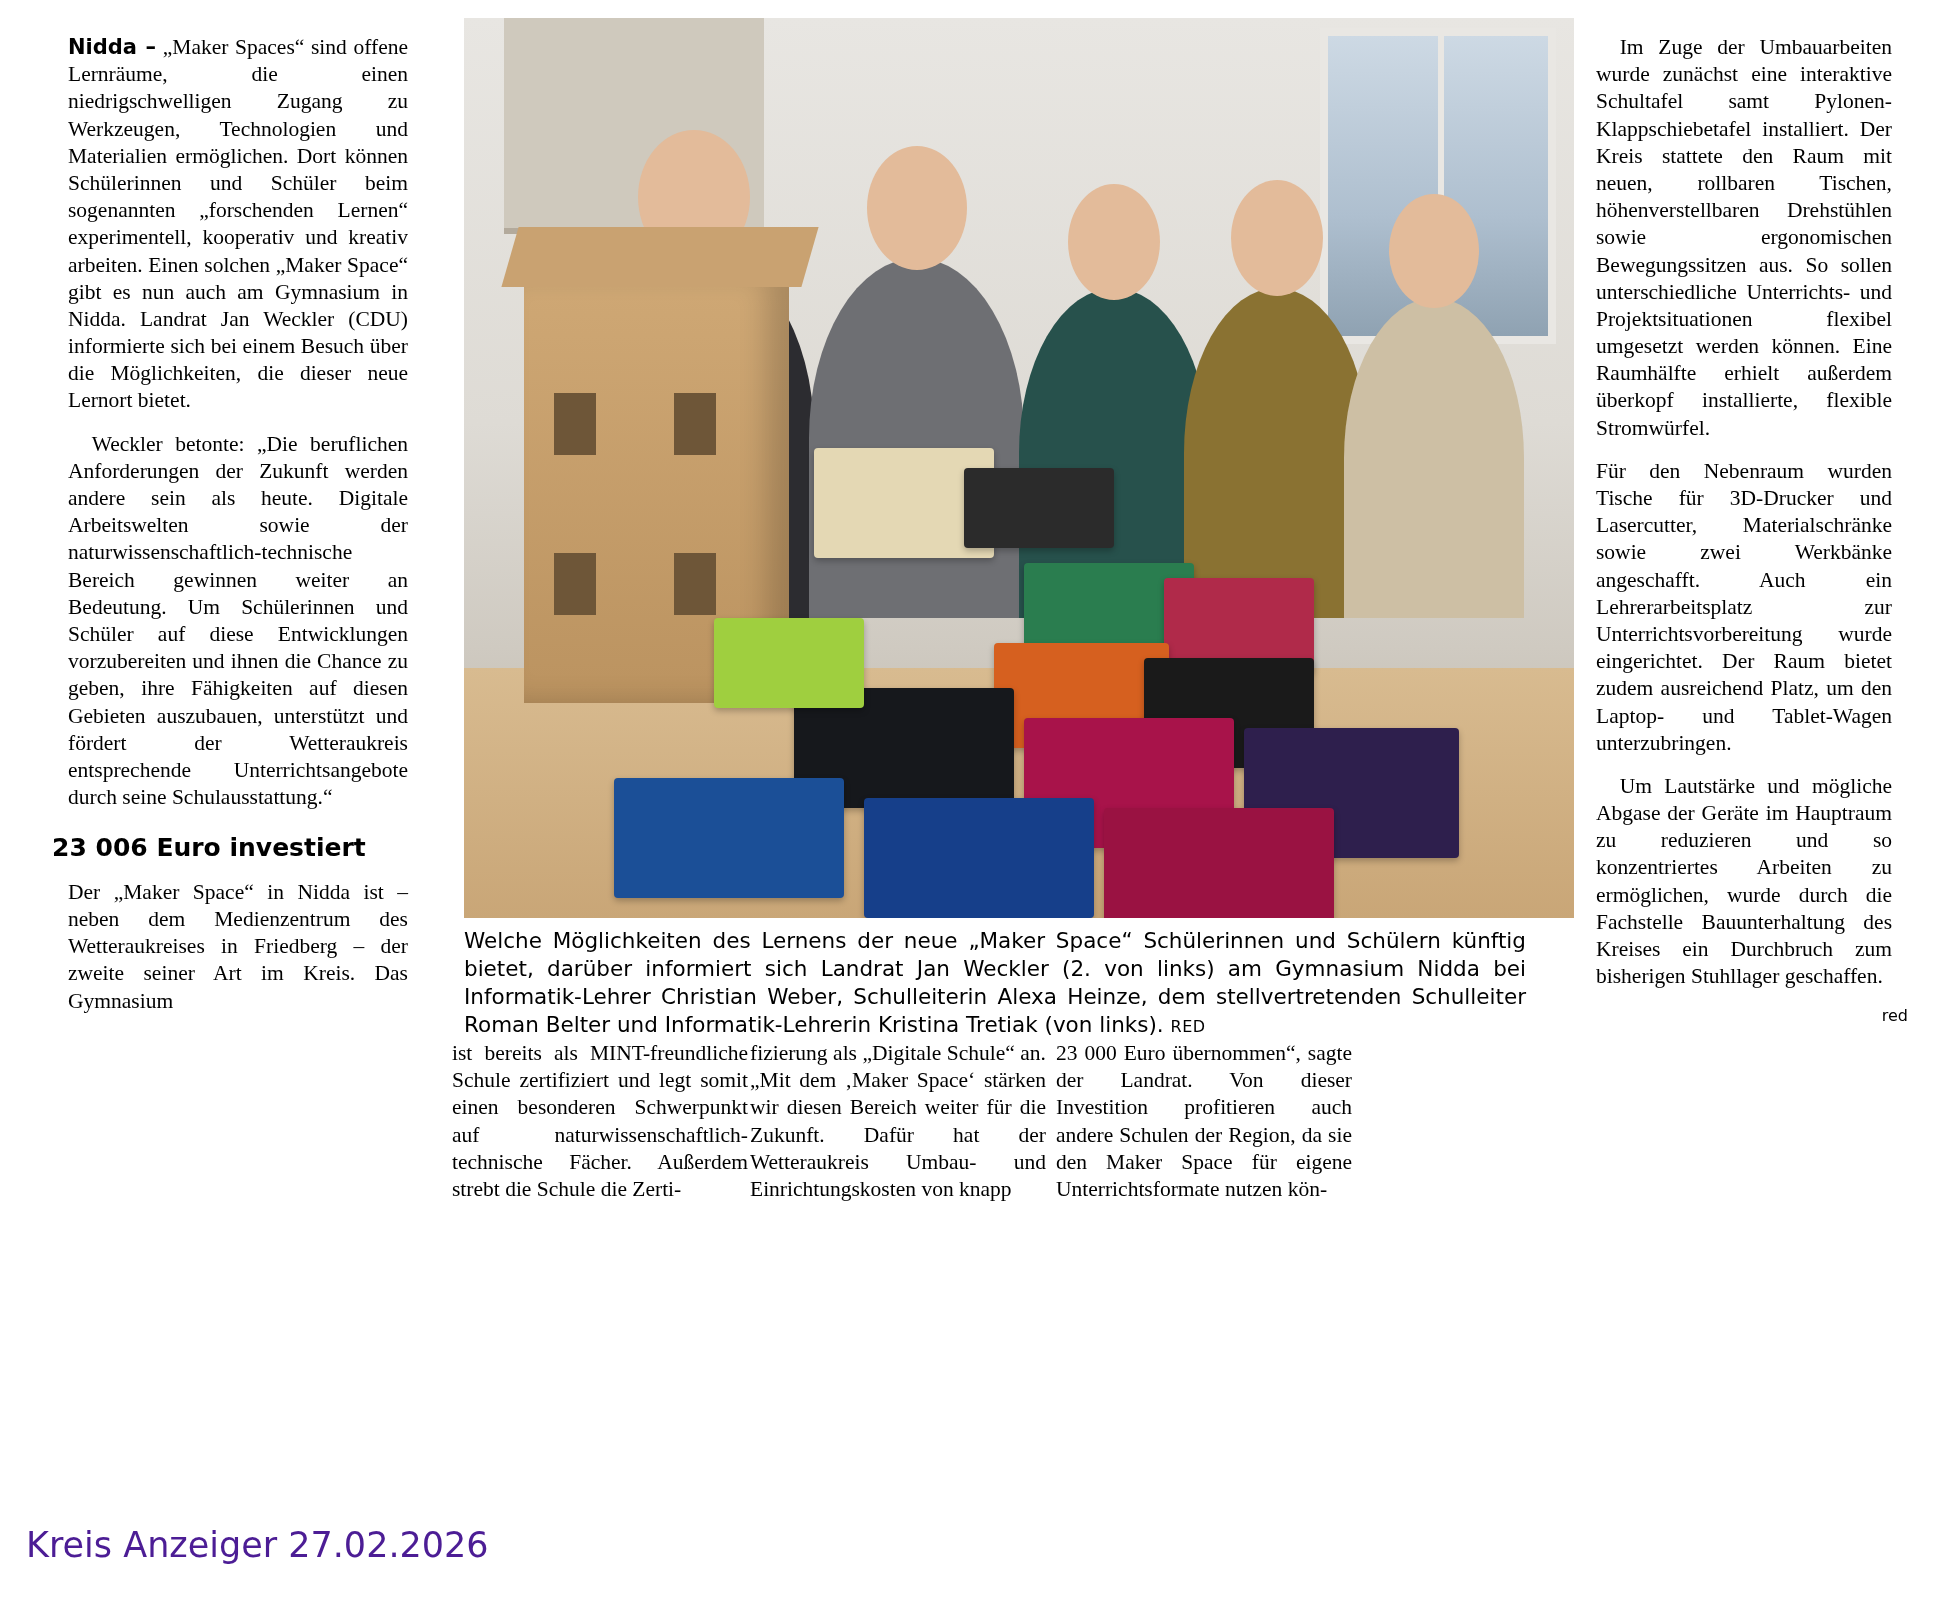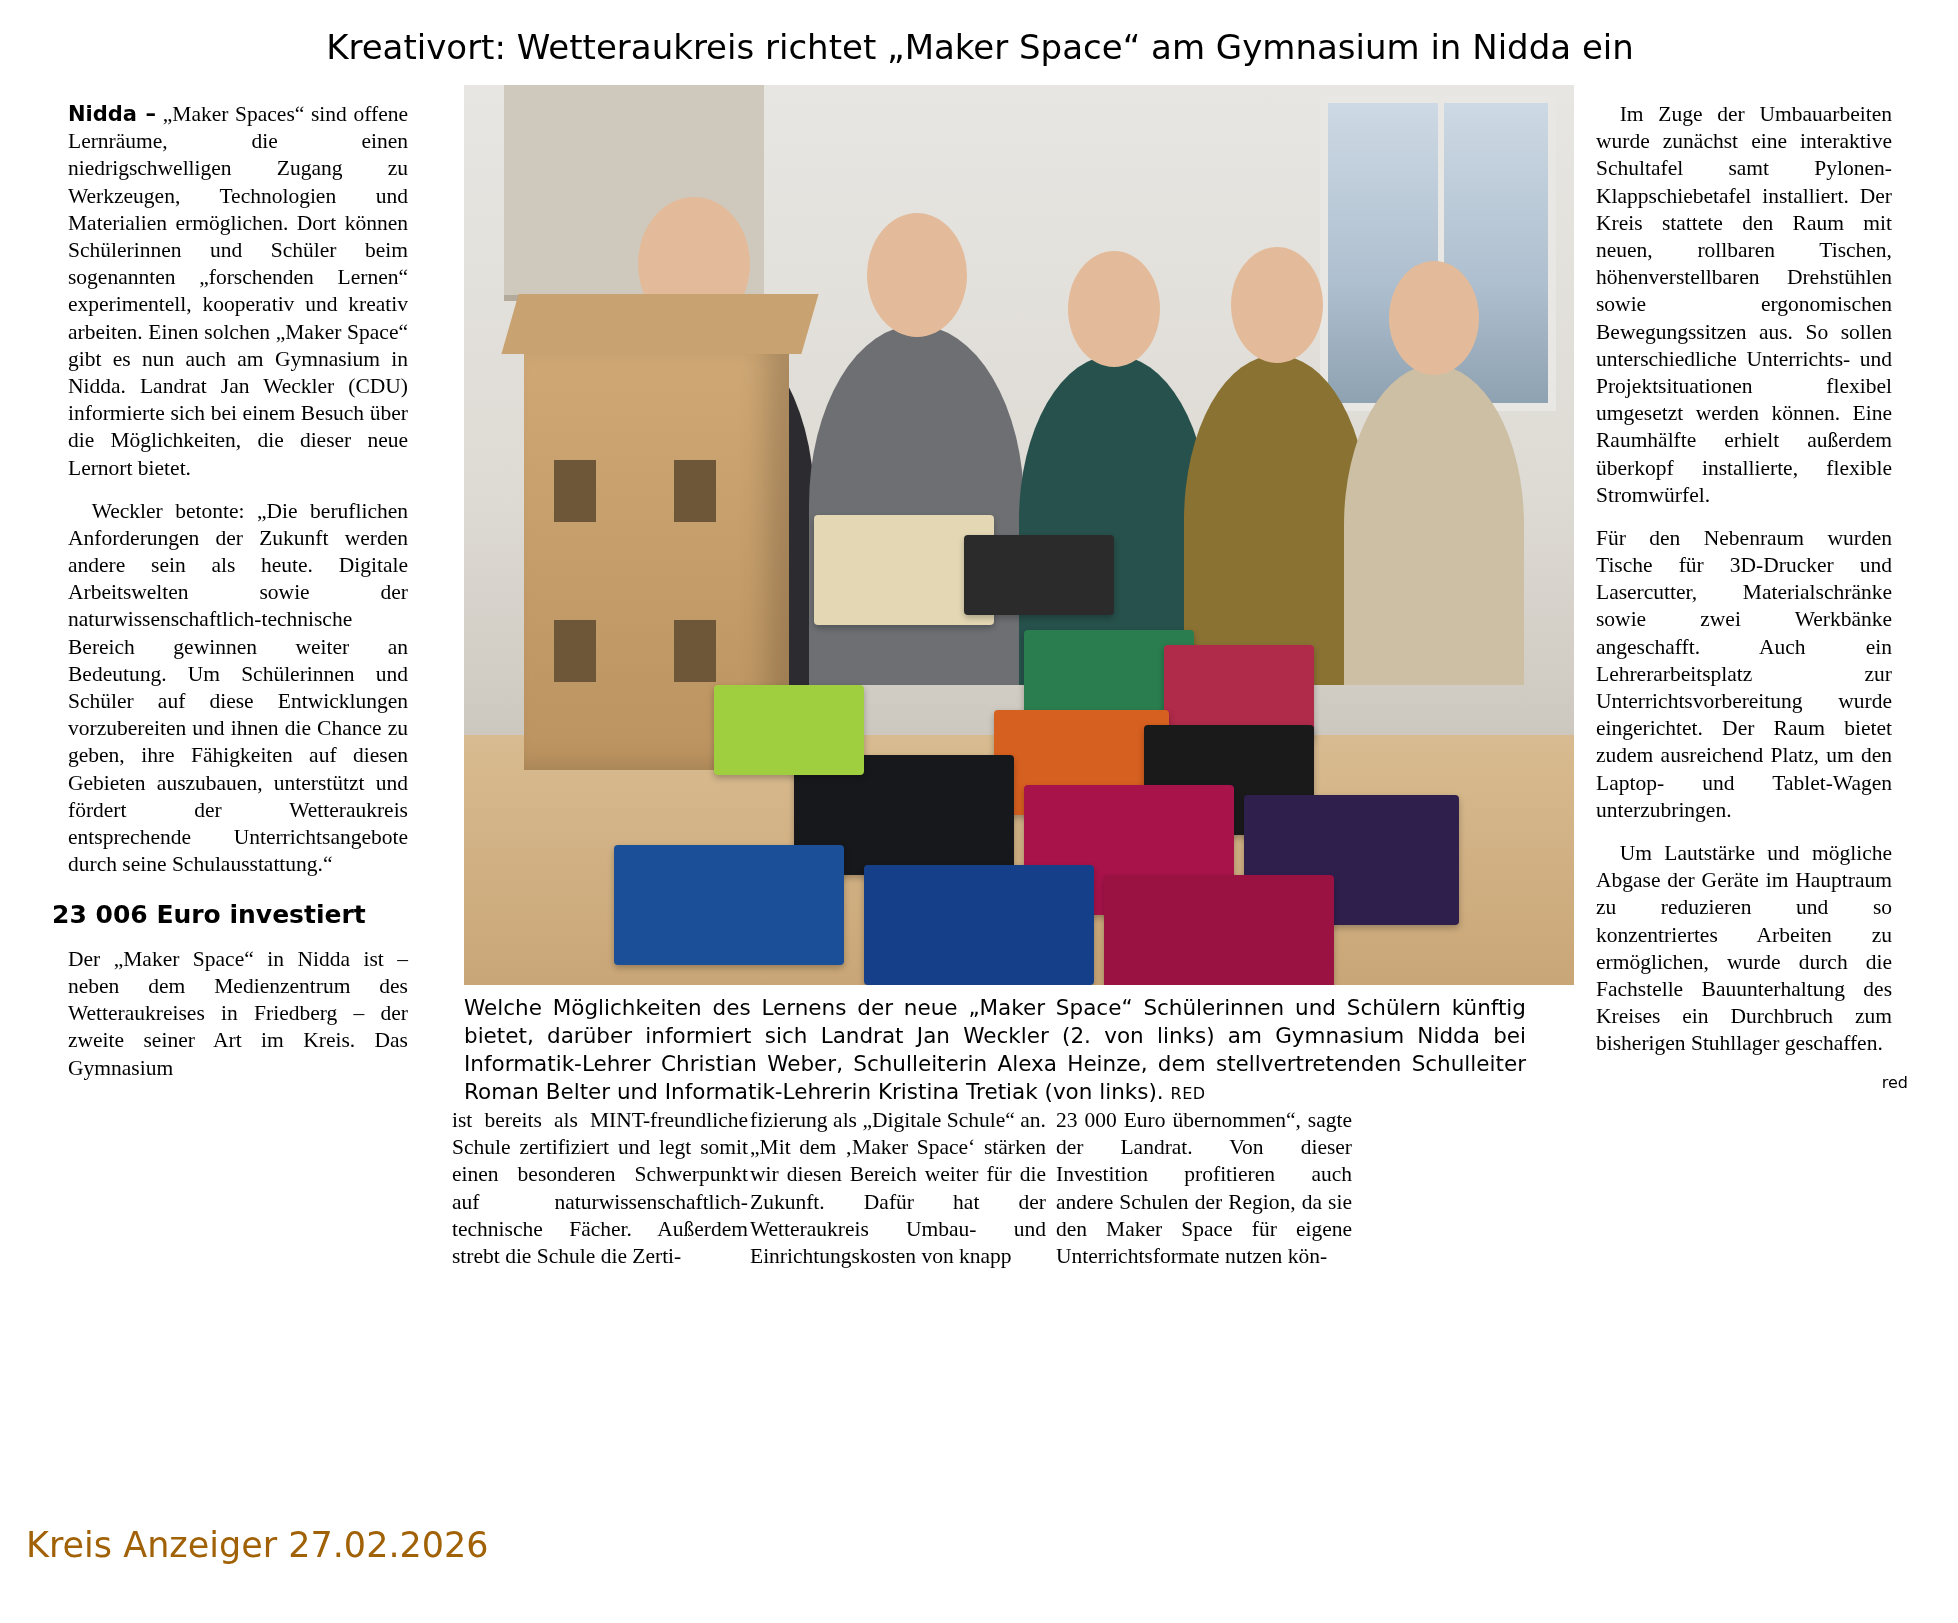--- a/index.html
+++ b/index.html
@@ -139,21 +139,21 @@
     text-align: right;
     display: block;
     margin-top: 2px;
   }
   .footer-label {
     position: absolute;
     left: 26px;
     top: 1525px;
     font-family: "DejaVu Sans", sans-serif;
     font-size: 35px;
-    color: #a16207;
+    color: #4c1d95;
   }
 
   
   .ph-wall {
     position: absolute; left: 0; top: 0; width: 100%; height: 100%;
     background: linear-gradient(#e8e6e2 0%, #dedbd5 45%, #cfcac1 70%, #b6ada0 100%);
   }
   .ph-window {
     position: absolute; right: 18px; top: 10px; width: 220px; height: 300px;
     background: linear-gradient(#cdd9e4, #aebfcf 60%, #8fa2b2);
@@ -197,21 +197,20 @@
     box-shadow: 0 3px 6px rgba(0,0,0,.25);
   }
 </style>
 </head>
 <body>
 
 <div class="page">
 
   <div class="article">
 
-    <h2 class="subheadline">Kreativort: Wetteraukreis richtet „Maker Space“ am Gymnasium in Nidda ein</h2>
 
     <div class="body-grid">
 
       <div class="col col-left">
         <p class="first"><span class="lead-in">Nidda –</span><span> „Maker Spaces“ sind offene Lernräume, die einen niedrigschwelligen Zugang zu Werkzeugen, Technologien und Materialien ermöglichen. Dort können Schülerinnen und Schüler beim sogenannten „forschenden Lernen“ experimentell, kooperativ und kreativ arbeiten. Einen solchen „Maker Space“ gibt es nun auch am Gymnasium in Nidda. Landrat Jan Weckler (CDU) informierte sich bei einem Besuch über die Möglichkeiten, die dieser neue Lernort bietet.</span></p>
         <p>Weckler betonte: „Die beruflichen Anforderungen der Zukunft werden andere sein als heute. Digitale Arbeitswelten sowie der naturwissenschaftlich-technische Bereich gewinnen weiter an Bedeutung. Um Schülerinnen und Schüler auf diese Entwicklungen vorzubereiten und ihnen die Chance zu geben, ihre Fähigkeiten auf diesen Gebieten auszubauen, unterstützt und fördert der Wetteraukreis entsprechende Unterrichtsangebote durch seine Schulausstattung.“</p>
         <div class="subhead-bold">23 006 Euro investiert</div>
         <p class="first">Der „Maker Space“ in Nidda ist – neben dem Medienzentrum des Wetteraukreises in Friedberg – der zweite seiner Art im Kreis. Das Gymnasium</p>
       </div>
 

